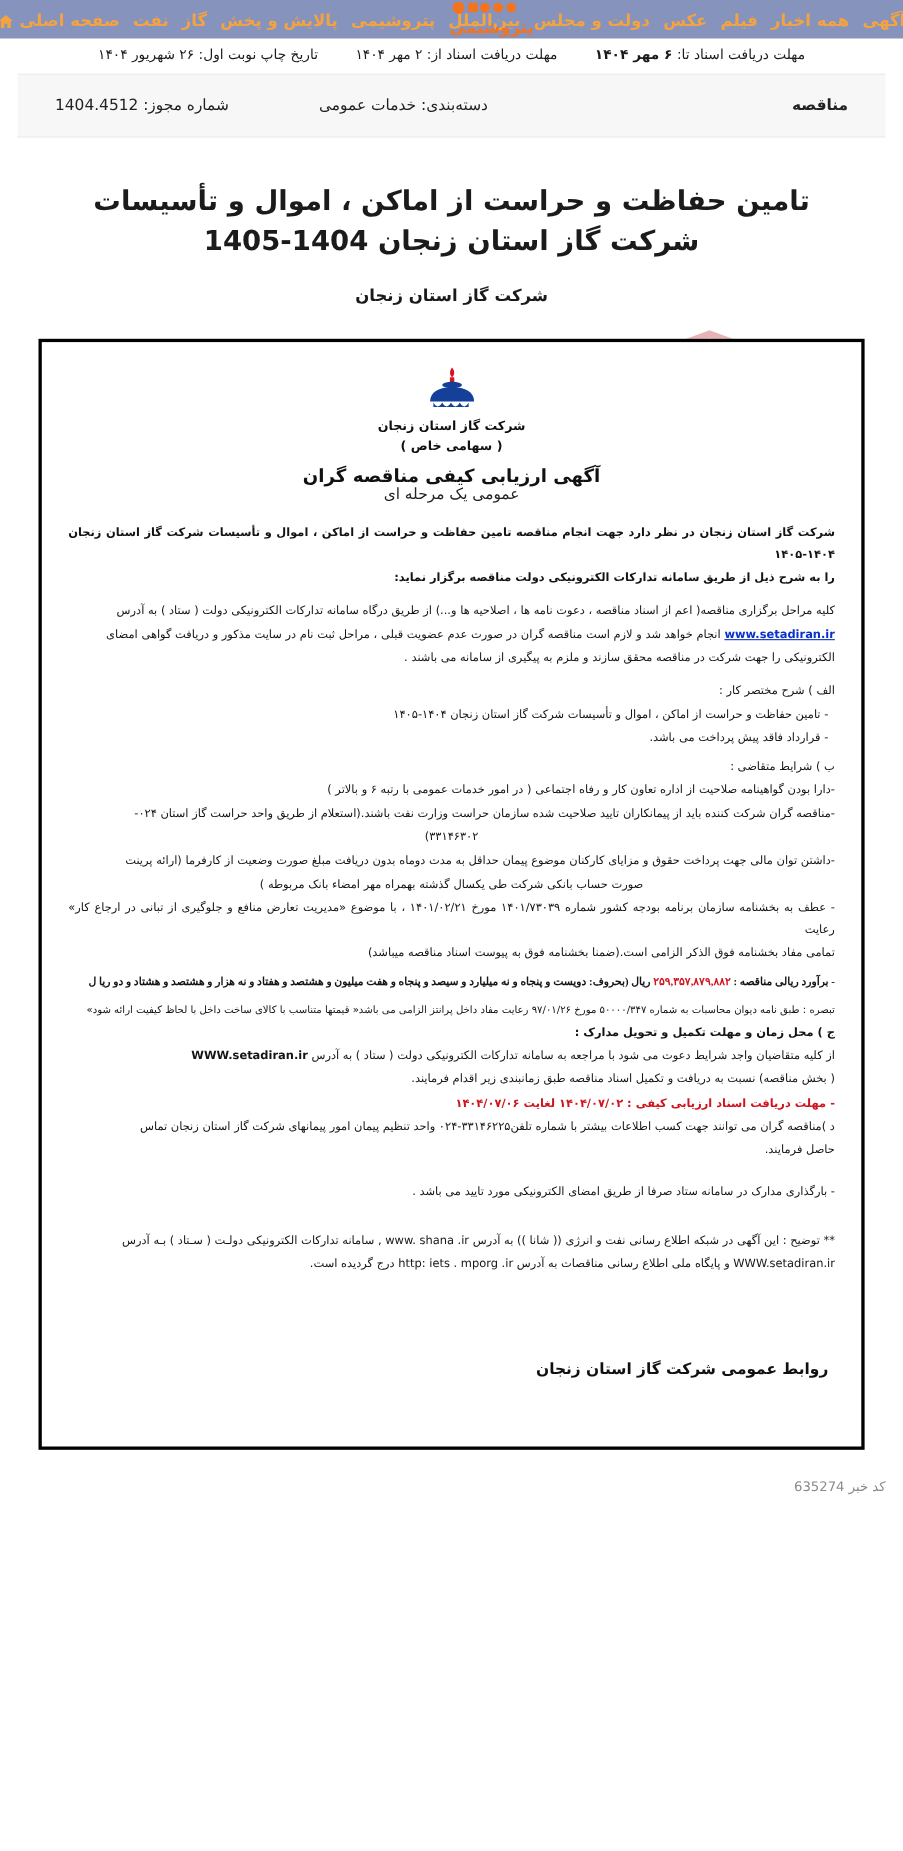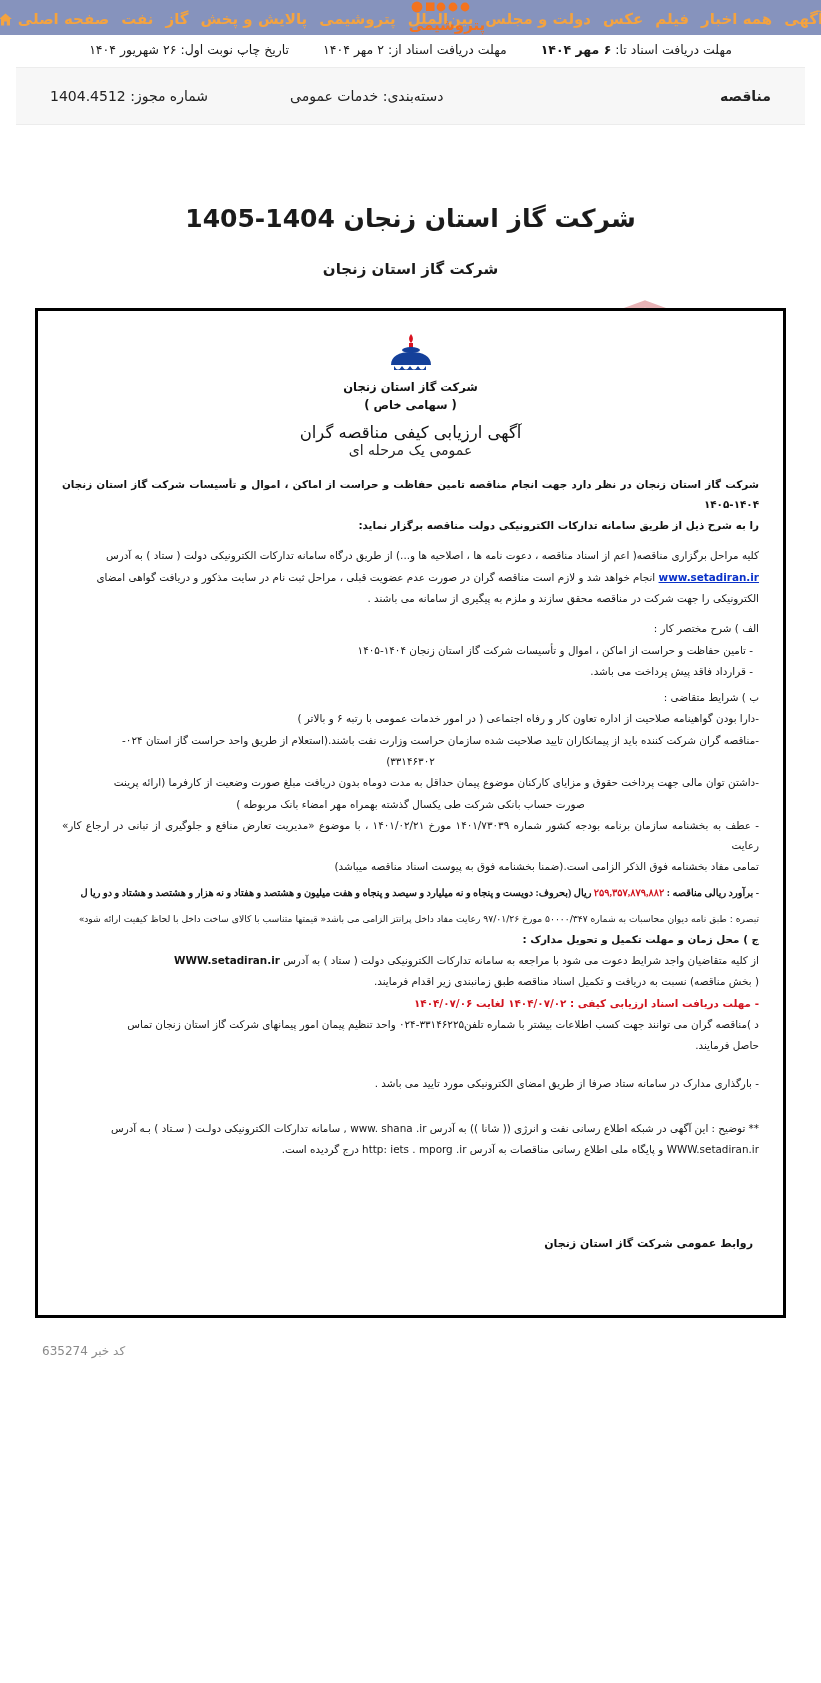--- a/index.html
+++ b/index.html
@@ -162,21 +162,21 @@
   .nigc-logo { width: 52px; height: 42px; margin: 0 auto; display: block; }
   .doc-org {
     font-size: 11.5px;
     font-weight: bold;
     color: #111;
     margin-top: 4px;
     line-height: 1.55;
   }
   .doc-h1 {
     font-size: 16.5px;
-    font-weight: normal;
+    font-weight: bold;
     color: #111;
     margin-top: 8px;
   }
   .doc-sub {
     font-size: 14px;
     color: #222;
     margin-top: 0;
   }
   .doc-body {
     margin-top: 16px;
@@ -191,34 +191,34 @@
   .p-center { text-align: center; }
   .p-right { text-align: right; }
   .ind { padding-right: 6px; text-align: right; }
   .lnk { color: #0a31c8; text-decoration: underline; direction: ltr; display: inline-block; font-weight: bold;}
   .red { color: #d0141e; font-weight: bold; }
   .bold { font-weight: bold; }
   .ltr { direction: ltr; display: inline-block; unicode-bidi: embed; }
   .doc-footer {
     margin-top: 78px;
     text-align: right;
-    font-size: 11px;
+    font-size: 14px;
     font-weight: bold;
     color: #111;
     padding-right: 10px;
     padding-bottom: 6px;
   }
   .tiny { font-size: 9.2px; }
   .small { font-size: 9.8px; font-family: Liberation Serif, serif; }
 
   
   .newscode {
     width: 789px;
     margin: 26px auto 0 auto;
-    text-align: left;
+    text-align: right;
     font-size: 12px;
     color: #8a8a8a;
     padding-left: 26px;
     padding-bottom: 20px;
     direction: ltr;
   }
 </style>
 </head>
 <body>
 
@@ -266,21 +266,21 @@
 </div>
 
 <div class="cat-bar">
   <div class="c1">مناقصه</div>
   <div class="c2">دسته‌بندی: خدمات عمومی</div>
   <div class="c3">شماره مجوز: 1404.4512</div>
 </div>
 
 <div class="title-wrap">
   <h1 class="main-title">
-    <br>
+    <span>تامین حفاظت و حراست از اماکن ، اموال و تأسیسات</span><br>
     <span>شرکت گاز استان زنجان 1404-1405</span>
   </h1>
   <div class="sub-title">شرکت گاز استان زنجان</div>
 </div>
 
 <div class="watermark">
   <svg class="wm-shield" viewBox="0 0 88 96">
     <path d="M44 4 L82 18 V52 C82 74 64 86 44 92 C24 86 6 74 6 52 V18 Z" fill="none" stroke="#e8b3b6" stroke-width="7"></path>
     <path d="M30 36 L44 62 L58 36" fill="none" stroke="#e8b3b6" stroke-width="9" stroke-linecap="round"></path>
   </svg>

